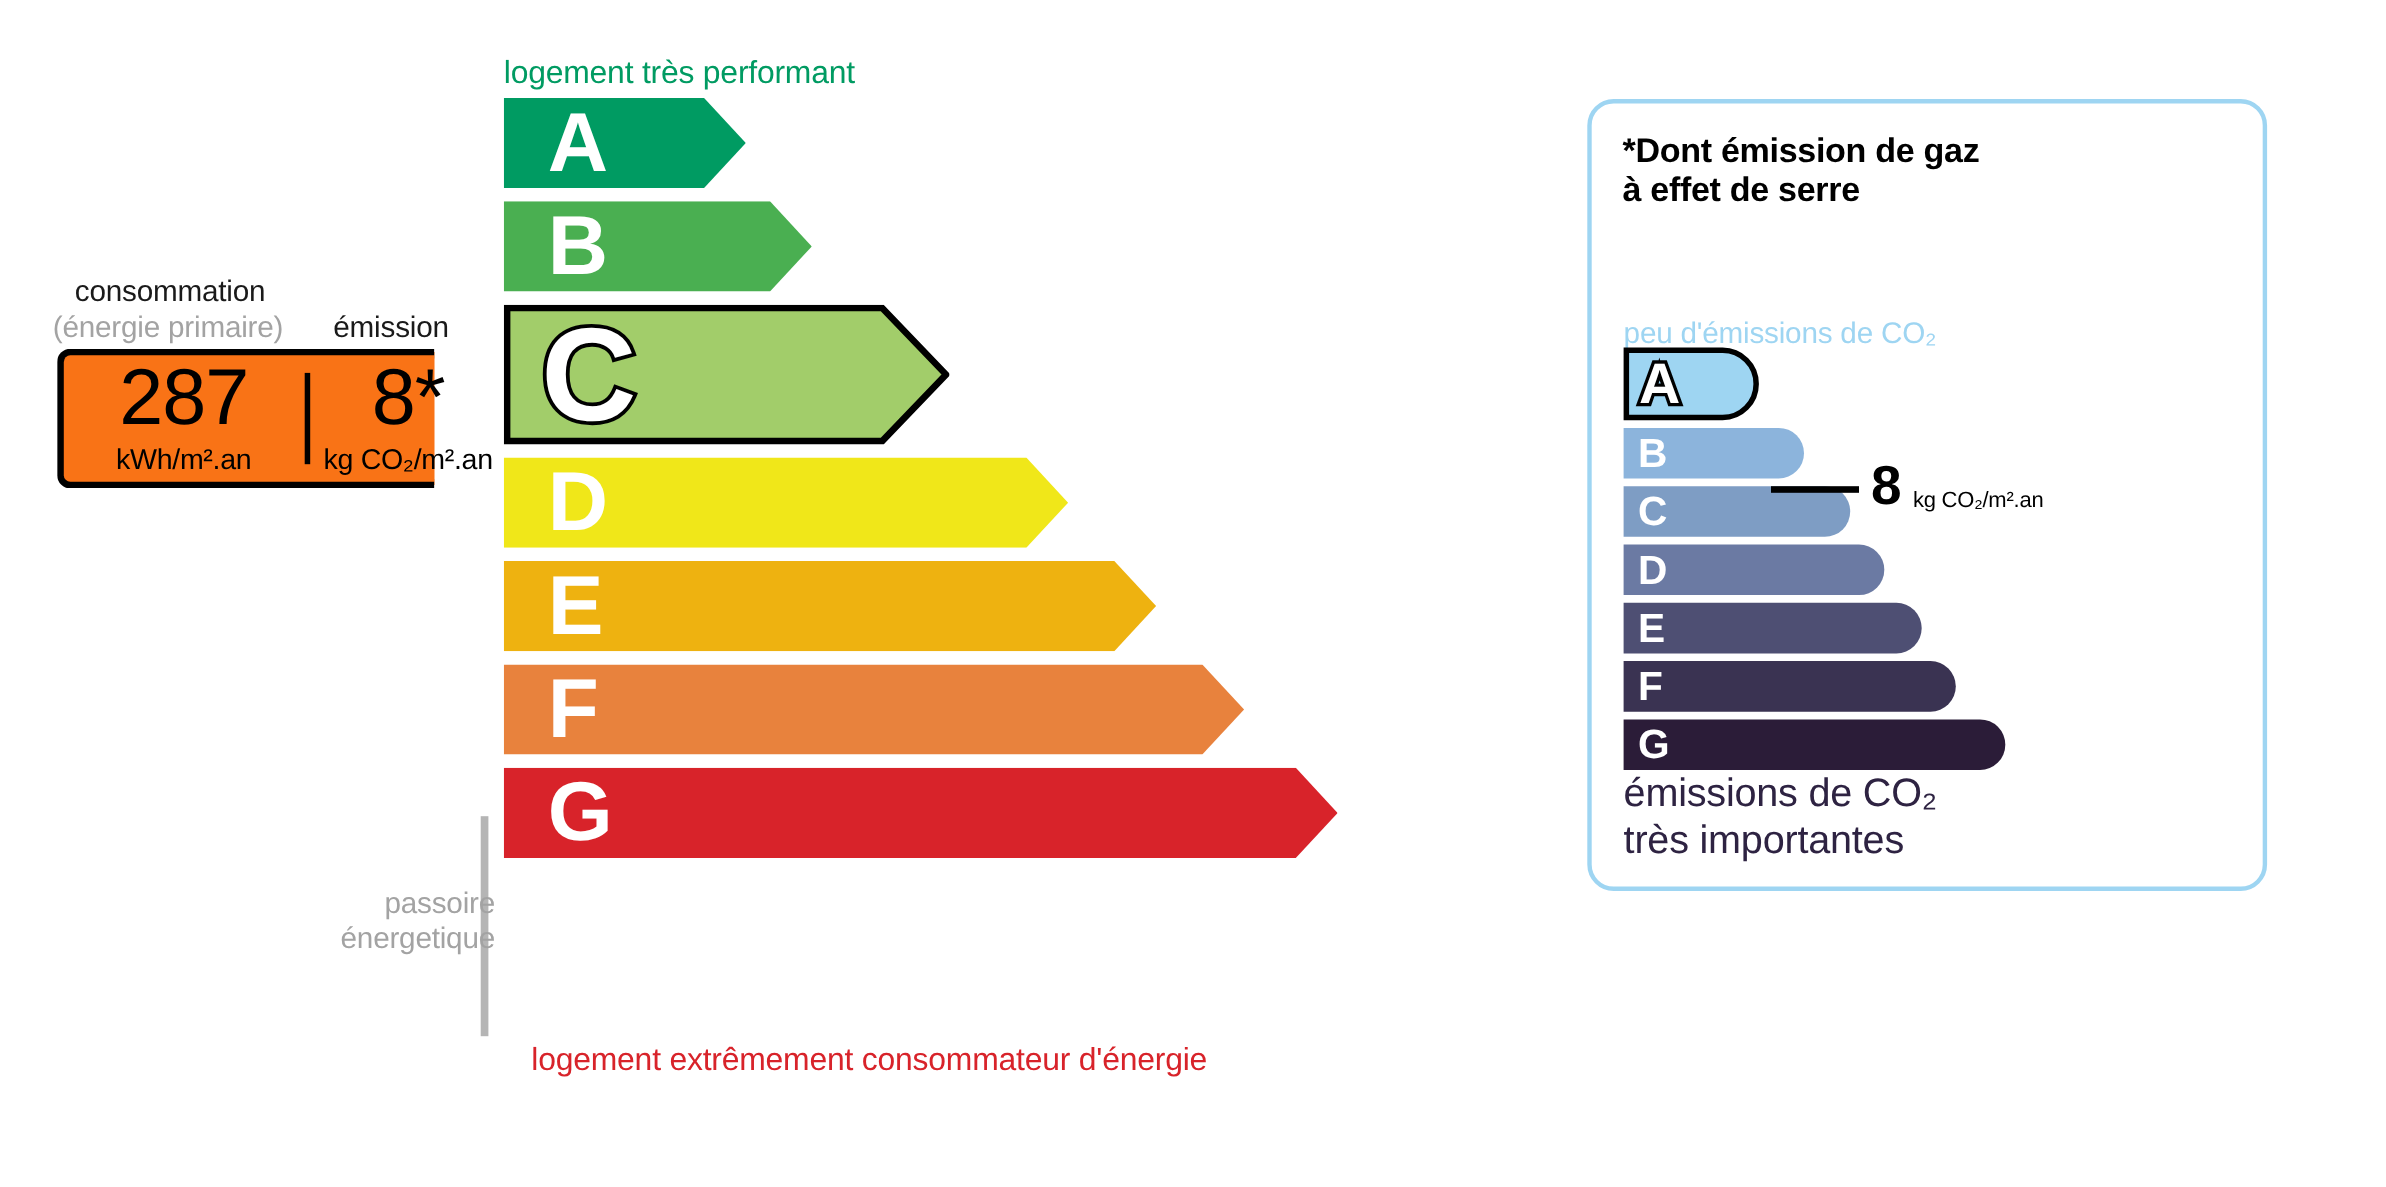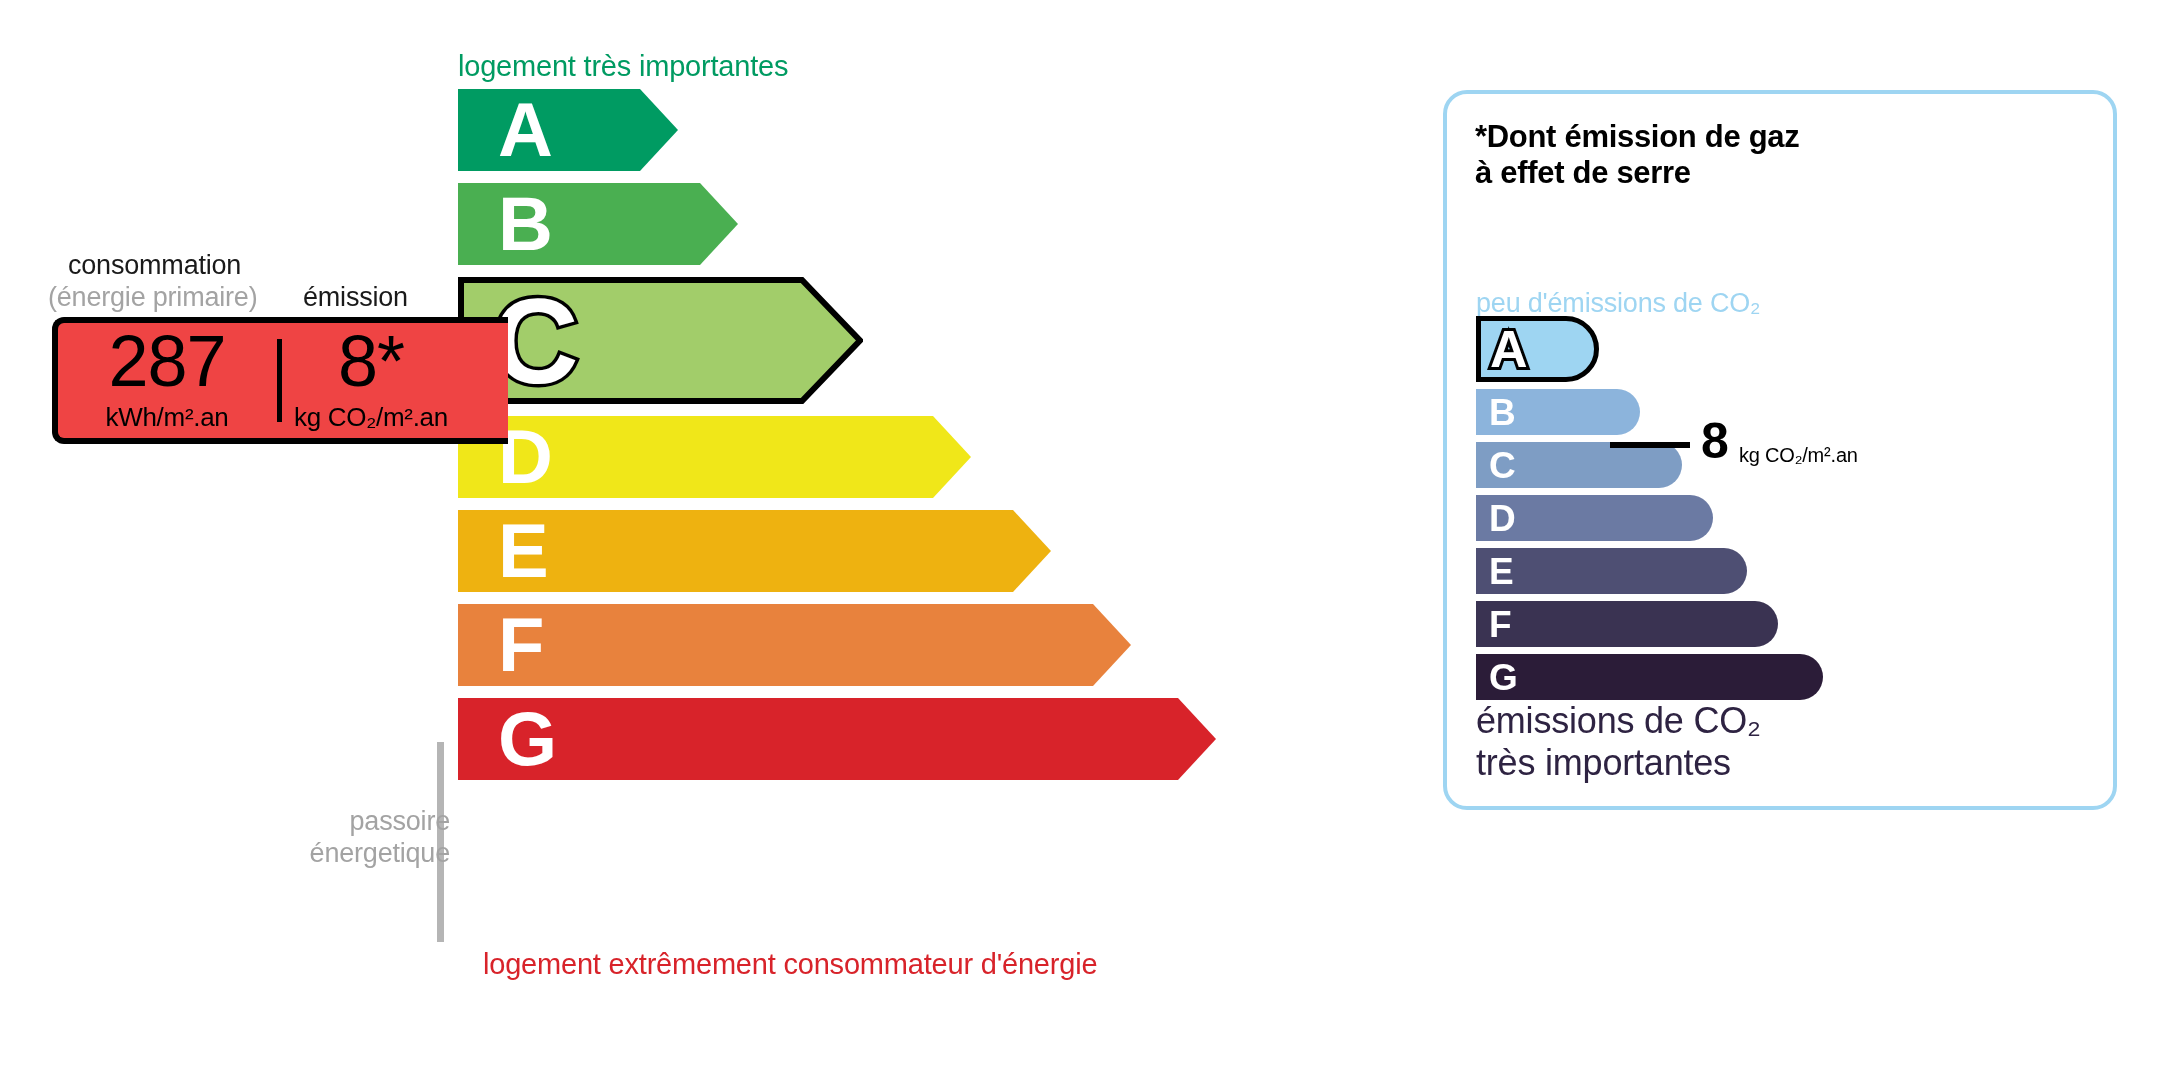--- a/index.html
+++ b/index.html
@@ -76,26 +76,26 @@
     color: #ffffff;
     -webkit-text-stroke: 7px #000000;
     paint-order: stroke fill;
   }
 
   
   #value-box {
     position: absolute;
     left: 52px;
     top: 317px;
-    width: 456px;
+    width: 343px;
     height: 127px;
     border: 6px solid #000;
     border-right: none;
     border-radius: 12px 0 0 12px;
-    background: #ef4444;
+    background: #f97316;
     box-sizing: border-box;
     padding-left: 36px;
   }
   #value-box .cell {
     position: absolute;
     top: 0;
     height: 100%;
     display: flex;
     flex-direction: column;
     align-items: center;
@@ -165,21 +165,21 @@
     width: 7px;
     height: 200px;
     background: #b5b5b5;
   }
 
   
   #co2-panel {
     position: absolute;
     left: 1443px;
     top: 90px;
-    width: 674px;
+    width: 618px;
     height: 720px;
     border: 4px solid #9ed5f2;
     border-radius: 24px;
     background: #ffffff;
     box-sizing: border-box;
   }
   #co2-title {
     position: absolute;
     left: 28px;
     top: 25px;
@@ -266,21 +266,21 @@
     color: #000;
     letter-spacing: -0.2px;
     white-space: nowrap;
   }
 </style>
 </head>
 <body>
 
 <div id="energy-panel">
 
-  <div class="scale-top-label">logement très importantes</div>
+  <div class="scale-top-label">logement très performant</div>
 
   <div id="arrows-container">
       <div class="arrow-row" style="top: 89px; height: 82px; width: 220px;">
         <div class="arrow" style="width: 220px;">
           <svg width="220" height="82" viewBox="0 0 220 82">
             <polygon points="0,0 182,0 220,41 182,82 0,82" fill="#009b62"></polygon>
           </svg>
         </div>
         <div class="arrow-letter">A</div>
       </div>

